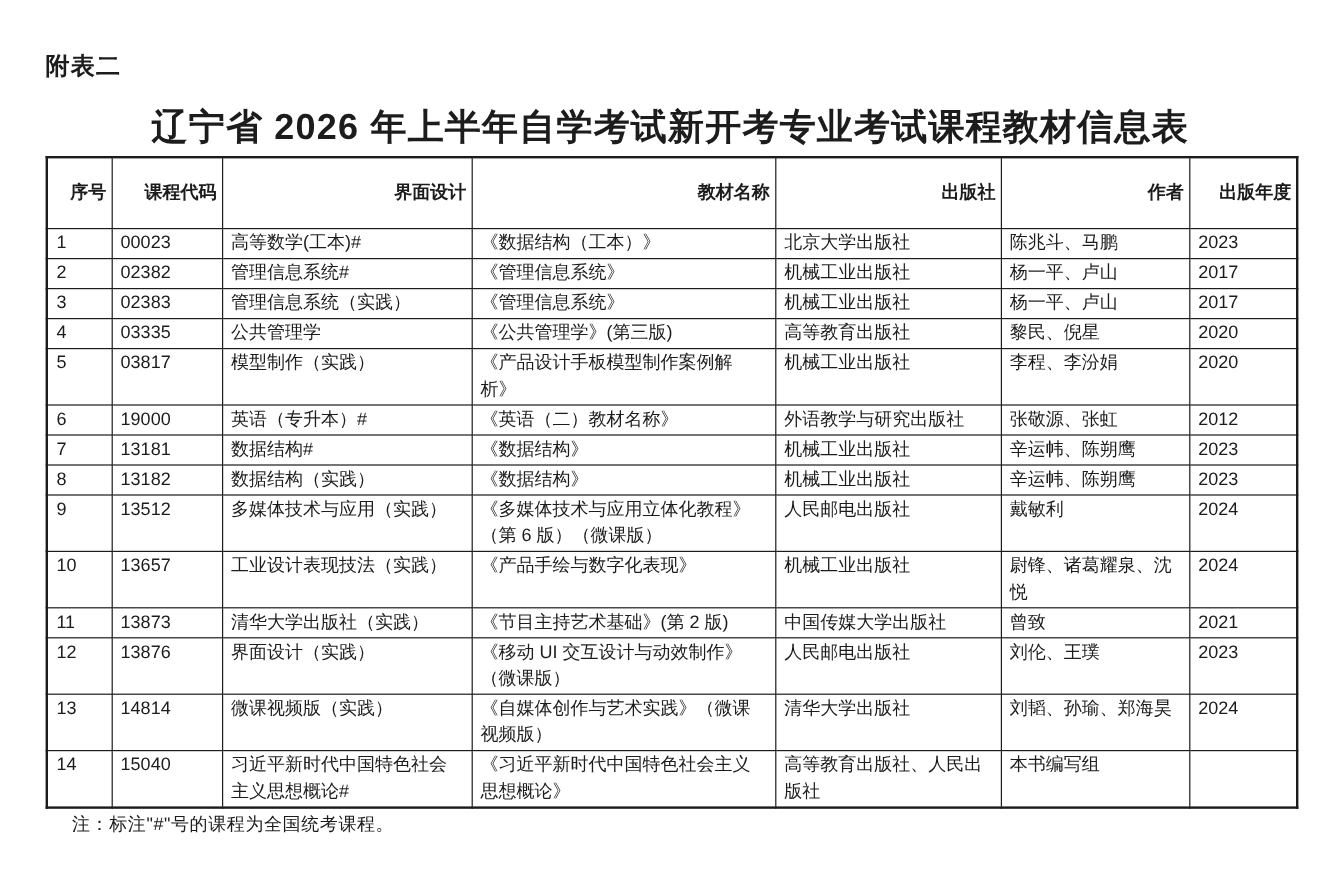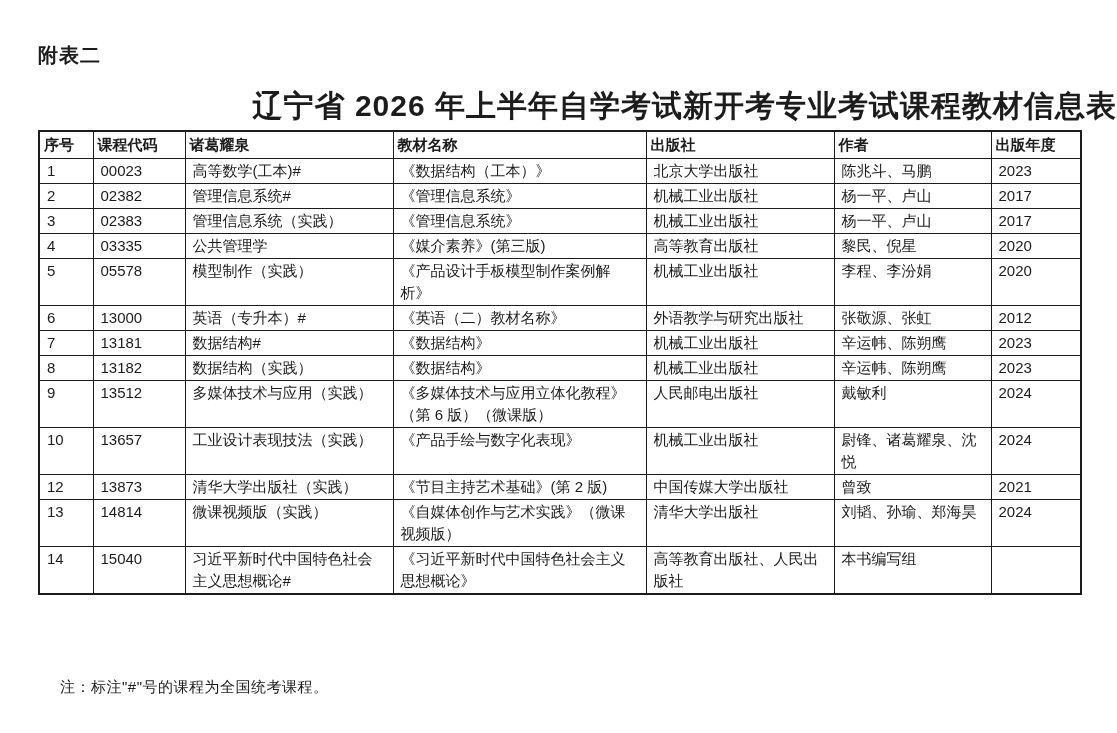--- a/index.html
+++ b/index.html
@@ -19,21 +19,21 @@
     position: absolute;
     left: 38px; top: 42px;
     font-size: 20px;
     font-weight: bold;
     letter-spacing: 1px;
   }
   .page-title {
     position: absolute;
     left: 0; top: 86px;
     width: 1117px;
-    text-align: right;
+    text-align: center;
     font-size: 30px;
     font-weight: bold;
     letter-spacing: 1px;
     white-space: nowrap;
   }
   table.materials {
     position: absolute;
     left: 38px; top: 130px;
     width: 1042px;
     border-collapse: collapse;
@@ -48,23 +48,23 @@
   table.materials col.c-auth  { width: 157px; }
   table.materials col.c-year  { width: 90px;  }
   table.materials th, table.materials td {
     border: 1px solid #1c1c1c;
     line-height: 22px;
     vertical-align: top;
     overflow: hidden;
   }
   table.materials { border: 2px solid #1c1c1c; }
   table.materials th {
-    text-align: left;
+    text-align: right;
     font-weight: bold;
-    padding: 2px 4px;
+    padding: 18px 4px;
     height: 27px;
     vertical-align: middle;
   }
   table.materials td {
     text-align: left;
     padding: 1px 7px;
     height: 24px;
     word-break: break-all;
   }
   .footnote {
@@ -90,21 +90,21 @@
         <col class="c-name">
       <col class="c-book">
         <col class="c-pub">
         <col class="c-auth">
         <col class="c-year">
     </colgroup>
     <thead>
       <tr>
         <th>序号</th>
         <th>课程代码</th>
-        <th>诸葛耀泉</th>
+        <th>界面设计</th>
         <th>教材名称</th>
         <th>出版社</th>
         <th>作者</th>
         <th>出版年度</th>
       </tr>
     </thead>
     <tbody>
         <tr>
           <td>1</td>
           <td>00023</td>
@@ -129,37 +129,37 @@
           <td>管理信息系统（实践）</td>
           <td>《管理信息系统》</td>
           <td>机械工业出版社</td>
           <td>杨一平、卢山</td>
           <td>2017</td>
         </tr>
         <tr>
           <td>4</td>
           <td>03335</td>
           <td>公共管理学</td>
-          <td>《媒介素养》(第三版)</td>
+          <td>《公共管理学》(第三版)</td>
           <td>高等教育出版社</td>
           <td>黎民、倪星</td>
           <td>2020</td>
         </tr>
         <tr>
           <td>5</td>
-          <td>05578</td>
+          <td>03817</td>
           <td>模型制作（实践）</td>
           <td>《产品设计手板模型制作案例解析》</td>
           <td>机械工业出版社</td>
           <td>李程、李汾娟</td>
           <td>2020</td>
         </tr>
         <tr>
           <td>6</td>
-          <td>13000</td>
+          <td>19000</td>
           <td>英语（专升本）#</td>
           <td>《英语（二）教材名称》</td>
           <td>外语教学与研究出版社</td>
           <td>张敬源、张虹</td>
           <td>2012</td>
         </tr>
         <tr>
           <td>7</td>
           <td>13181</td>
           <td>数据结构#</td>
@@ -189,27 +189,36 @@
         <tr>
           <td>10</td>
           <td>13657</td>
           <td>工业设计表现技法（实践）</td>
           <td>《产品手绘与数字化表现》</td>
           <td>机械工业出版社</td>
           <td>尉锋、诸葛耀泉、沈悦</td>
           <td>2024</td>
         </tr>
         <tr>
-          <td>12</td>
+          <td>11</td>
           <td>13873</td>
           <td>清华大学出版社（实践）</td>
           <td>《节目主持艺术基础》(第 2 版)</td>
           <td>中国传媒大学出版社</td>
           <td>曾致</td>
           <td>2021</td>
+        </tr>
+        <tr>
+          <td>12</td>
+          <td>13876</td>
+          <td>界面设计（实践）</td>
+          <td>《移动 UI 交互设计与动效制作》（微课版）</td>
+          <td>人民邮电出版社</td>
+          <td>刘伦、王璞</td>
+          <td>2023</td>
         </tr>
         <tr>
           <td>13</td>
           <td>14814</td>
           <td>微课视频版（实践）</td>
           <td>《自媒体创作与艺术实践》（微课视频版）</td>
           <td>清华大学出版社</td>
           <td>刘韬、孙瑜、郑海昊</td>
           <td>2024</td>
         </tr>

